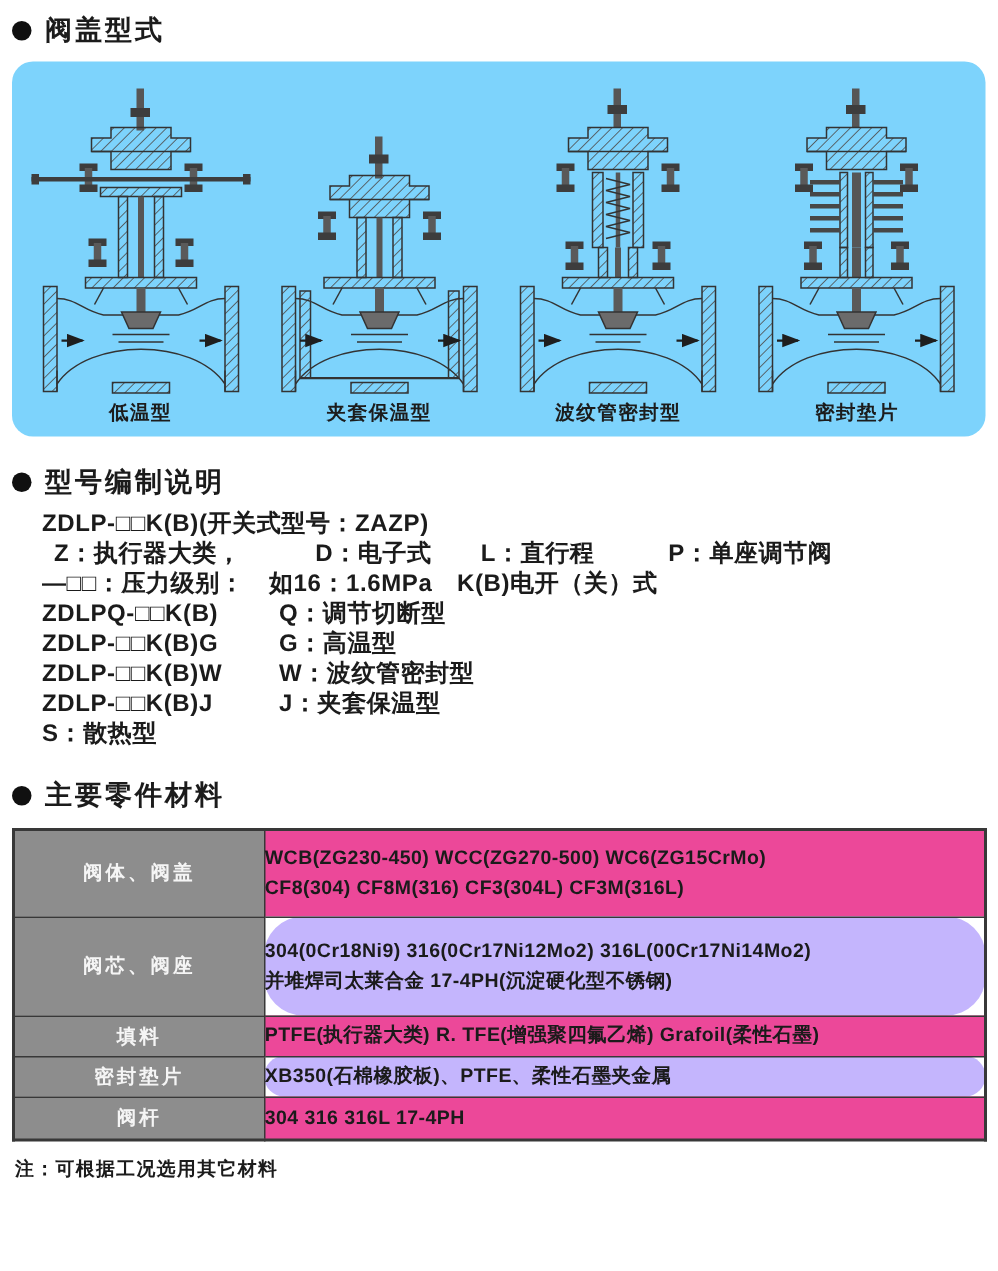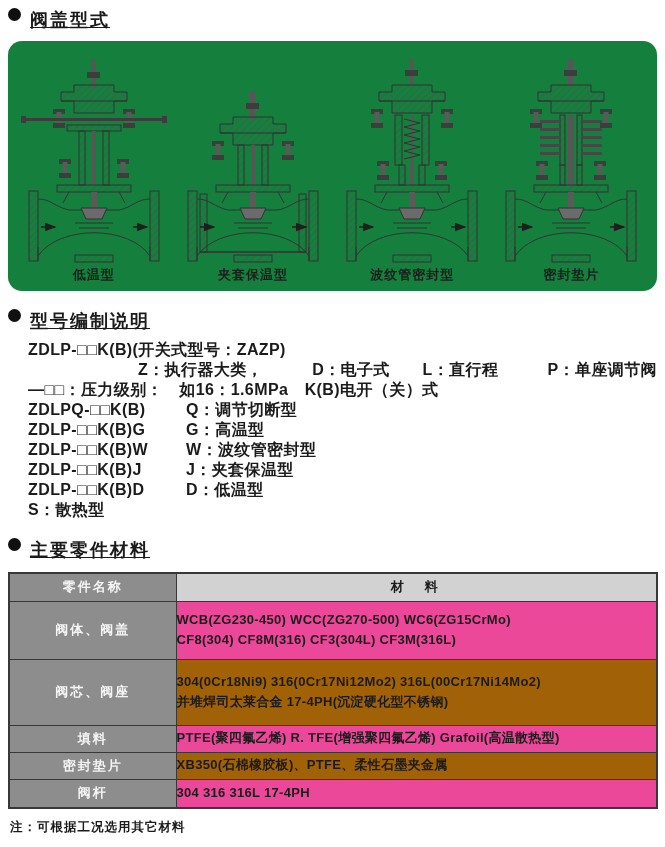--- a/index.html
+++ b/index.html
@@ -2,43 +2,43 @@
 <html><head>
 <meta charset="utf-8">
 <style>
   html,body{margin:0;padding:0;}
   body{
     width:665px;height:847px;background:#ffffff;
     font-family:"Liberation Sans","DejaVu Sans",sans-serif;
     color:#1b1b1b;overflow:hidden;
   }
   .page{padding:6px 8px 0;}
-  .sec-head{display:flex;gap:9px;font-size:18px;font-weight:bold;letter-spacing:2px;margin:2px 0 0;text-decoration:underline;}
+  .sec-head{display:flex;align-items:center;gap:9px;font-size:18px;font-weight:bold;letter-spacing:2px;margin:2px 0 0;}
   .bullet{width:13px;height:13px;background:#101010;border-radius:50%;flex:0 0 auto;}
   
-  .panel{background:#15803d;border-radius:14px;margin-top:9px;height:250px;
+  .panel{background:#7dd3fc;border-radius:14px;margin-top:9px;height:250px;
          display:flex;justify-content:space-around;align-items:flex-end;
          padding:8px 6px 7px;box-sizing:border-box;}
   .fig{display:flex;flex-direction:column;align-items:center;}
   .fig-label{font-size:13px;font-weight:bold;letter-spacing:1px;margin-top:1px;color:#1c1c1c;}
   svg.valve{display:block;}
   
   .model-block{margin:7px 0 0 20px;font-size:16px;line-height:20px;letter-spacing:.4px;font-weight:600;}
   .m-line{white-space:pre-wrap;}
-  .m-indent{padding-left:8px;text-align:right;}
+  .m-indent{padding-left:8px;}
   .code-row{display:flex;}
   .code{width:158px;flex:0 0 auto;}
   
   .materials-table{width:650px;border-collapse:collapse;margin-top:10px;border:2px solid #383838;table-layout:fixed;}
   .materials-table th,.materials-table td{border:1.5px solid #383838;font-size:13px;padding:0;}
   .col-part{width:167px;}
   .part-cell{background:#8d8d8d;color:#f5f5f5;text-align:center;font-weight:bold;letter-spacing:2px;}
   .mat-head{background:#d2d2d2;text-align:center;font-weight:bold;letter-spacing:4px;}
   .mat-cell{padding:5px 8px 5px 14px;letter-spacing:.3px;line-height:1.55;background:#ec4899;font-weight:600;}
-  tr.alt .mat-cell{background:#a16207;}
+  tr.alt .mat-cell{background:#c4b5fd;border-radius:26px;}
   tr.h-head{height:28px;} tr.h-2l{height:58px;} tr.h-2l2{height:66px;}
   tr.h-1l{height:27px;} tr.h-last{height:29px;}
   .note{margin:10px 0 0 2px;font-size:12.5px;font-weight:bold;letter-spacing:1px;}
 </style>
 </head>
 <body>
 
 <svg width="0" height="0" style="position:absolute" aria-hidden="true">
   <defs>
     <pattern id="hx" patternUnits="userSpaceOnUse" width="5" height="5" patternTransform="rotate(45)">
@@ -200,61 +200,53 @@
     </div>
     <div class="code-row">
       <span class="code">ZDLP-□□K(B)W</span>
       <span class="desc">W：波纹管密封型</span>
     </div>
     <div class="code-row">
       <span class="code">ZDLP-□□K(B)J</span>
       <span class="desc">J：夹套保温型</span>
     </div>
     <div class="code-row">
-      <span class="code">ZDLP-□□K(B)D</span>
-      <span class="desc">D：低温型</span>
-    </div>
-    <div class="code-row">
       <span class="desc">S：散热型</span>
     </div>
   </div>
 
   <div class="sec-head" style="margin-top:18px;">
     <span class="bullet"></span>
     <span>主要零件材料</span>
   </div>
 
   <table class="materials-table">
     <colgroup>
         <col class="col-part">
         <col>
       </colgroup>
     <tbody>
-        <tr class="h-head">
-      <th class="part-cell">零件名称</th>
-      <th class="mat-head">材　料</th>
-    </tr>
     <tr class="h-2l">
       <td class="part-cell">阀体、阀盖</td>
       <td class="mat-cell">
         <div>WCB(ZG230-450) WCC(ZG270-500) WC6(ZG15CrMo)</div>
         <div>CF8(304) CF8M(316) CF3(304L) CF3M(316L)</div>
       </td>
     </tr>
     <tr class="alt h-2l2">
       <td class="part-cell">阀芯、阀座</td>
       <td class="mat-cell">
         <div>304(0Cr18Ni9) 316(0Cr17Ni12Mo2) 316L(00Cr17Ni14Mo2)</div>
         <div>并堆焊司太莱合金 17-4PH(沉淀硬化型不锈钢)</div>
       </td>
     </tr>
     <tr class="h-1l">
       <td class="part-cell">填料</td>
       <td class="mat-cell">
-        <div>PTFE(聚四氟乙烯) R. TFE(增强聚四氟乙烯) Grafoil(高温散热型)</div>
+        <div>PTFE(执行器大类) R. TFE(增强聚四氟乙烯) Grafoil(柔性石墨)</div>
       </td>
     </tr>
     <tr class="alt h-1l">
       <td class="part-cell">密封垫片</td>
       <td class="mat-cell">
         <div>XB350(石棉橡胶板)、PTFE、柔性石墨夹金属</div>
       </td>
     </tr>
     <tr class="h-last">
       <td class="part-cell">阀杆</td>

